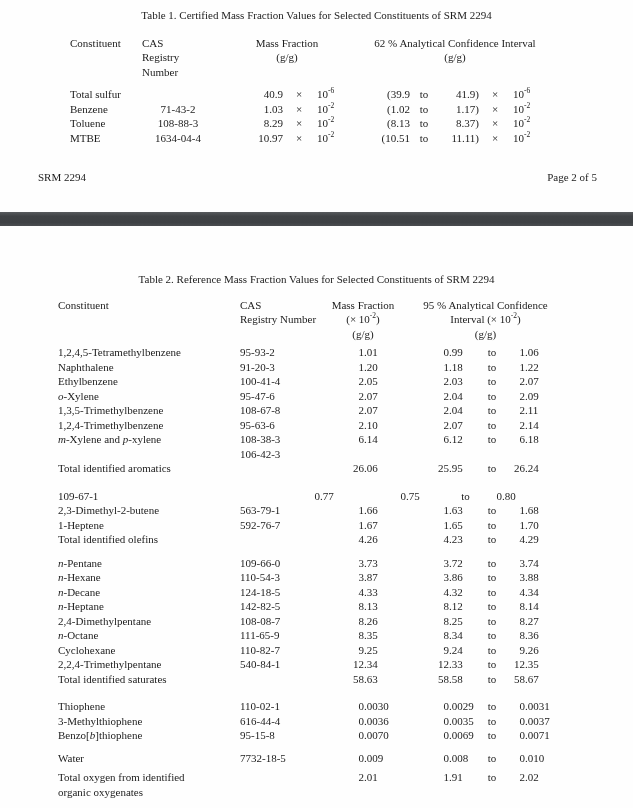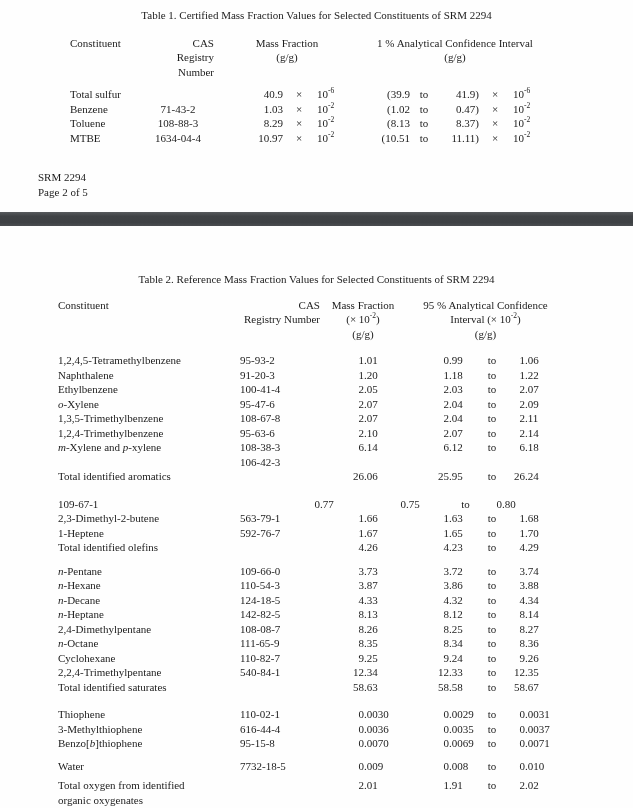--- a/index.html
+++ b/index.html
@@ -23,64 +23,64 @@
   .t1{margin-left:70px;width:480px;}
   .t1-grid{display:grid;grid-template-columns:72px 72px 69px 32px 45px 50px 28px 41px 32px 39px;align-items:start;}
   #t1-head{margin-top:13px;}
   #t1-rows{margin-top:8px;}
   .t1-grid .c-name{text-align:left;}
   .t1-grid .c-cas{text-align:center;}
   .t1-grid .c-num{text-align:right;}
   .t1-grid .c-x{text-align:center;}
   .t1-grid .c-pow{text-align:left;padding-left:2px;}
   .t1-grid .c-to{text-align:center;}
-  .hd-cas{grid-column:2;text-align:right;}
+  .hd-cas{grid-column:2;text-align:left;}
   .t1 .hd-mf{grid-column:3 / span 3;text-align:center;}
   .t1 .hd-ci{grid-column:6 / span 5;text-align:center;}
 
   
   .t2{margin-left:58px;width:507px;}
   .t2-grid{display:grid;grid-template-columns:182px 80px 44px 42px 43px 33px 20px 23px 40px;align-items:start;}
   #t2-head{margin-top:11px;}
   #t2-sections{margin-top:4px;}
   .t2-grid .c-name{text-align:left;white-space:pre-line;}
   .t2-grid .c-cas{text-align:left;}
   .t2-grid .c-ip{text-align:right;}
   .t2-grid .c-fp{text-align:left;}
   .t2-grid .c-to{text-align:center;}
   .t2 .hd-mf{grid-column:3 / span 2;text-align:center;}
   .t2 .hd-ci{grid-column:5 / span 5;text-align:center;}
-  .sec-1{margin-top:12px;}
+  .sec-1{margin-top:4px;}
   .sec-2{margin-top:13px;}
   .sec-3{margin-top:9px;}
   .sec-4{margin-top:13px;}
   .sec-5{margin-top:8px;}
   .sec-6{margin-top:5px;}
 
-  .footer{position:absolute;top:170px;left:38px;right:36px;display:flex;justify-content:space-between;flex-direction:column;}
+  .footer{position:absolute;top:170px;left:38px;right:36px;display:flex;justify-content:space-between;}
 </style>
 </head>
 <body>
 
 <div class="page" id="page1">
   <div class="doc-title" id="t1-title">Table 1.  Certified Mass Fraction Values for Selected Constituents of SRM 2294</div>
 
   <div class="t1">
     <div class="t1-grid" id="t1-head">
       <div class="c-name">Constituent</div>
       <div class="hd-cas">
         <div>CAS</div>
         <div>Registry Number</div>
       </div>
       <div class="hd-mf">
         <div>Mass Fraction</div>
         <div>(g/g)</div>
       </div>
       <div class="hd-ci">
-        <div>1 % Analytical Confidence Interval</div>
+        <div>62 % Analytical Confidence Interval</div>
         <div>(g/g)</div>
       </div>
     </div>
     <div id="t1-rows">
         <div class="t1-grid">
           <div class="c-name">Total sulfur</div>
           <div class="c-cas"></div>
           <div class="c-num">40.9</div>
           <div class="c-x">×</div>
           <div class="c-pow">10<sup>-6</sup></div>
@@ -91,21 +91,21 @@
           <div class="c-pow">10<sup>-6</sup></div>
         </div>
         <div class="t1-grid">
           <div class="c-name">Benzene</div>
           <div class="c-cas">71-43-2</div>
           <div class="c-num">1.03</div>
           <div class="c-x">×</div>
           <div class="c-pow">10<sup>-2</sup></div>
           <div class="c-num">(1.02</div>
           <div class="c-to">to</div>
-          <div class="c-num">0.47)</div>
+          <div class="c-num">1.17)</div>
           <div class="c-x">×</div>
           <div class="c-pow">10<sup>-2</sup></div>
         </div>
         <div class="t1-grid">
           <div class="c-name">Toluene</div>
           <div class="c-cas">108-88-3</div>
           <div class="c-num">8.29</div>
           <div class="c-x">×</div>
           <div class="c-pow">10<sup>-2</sup></div>
           <div class="c-num">(8.13</div>

